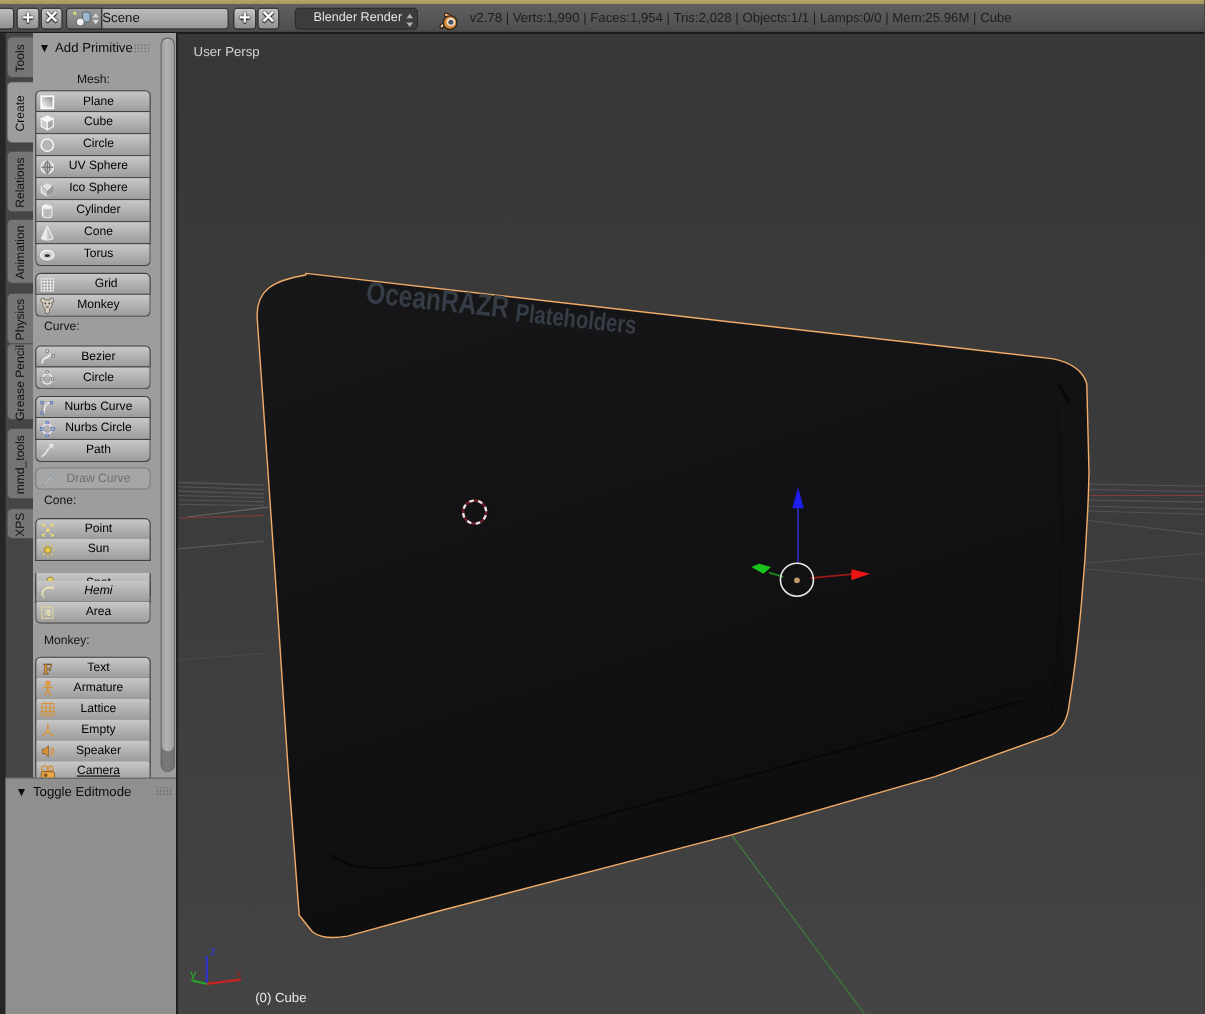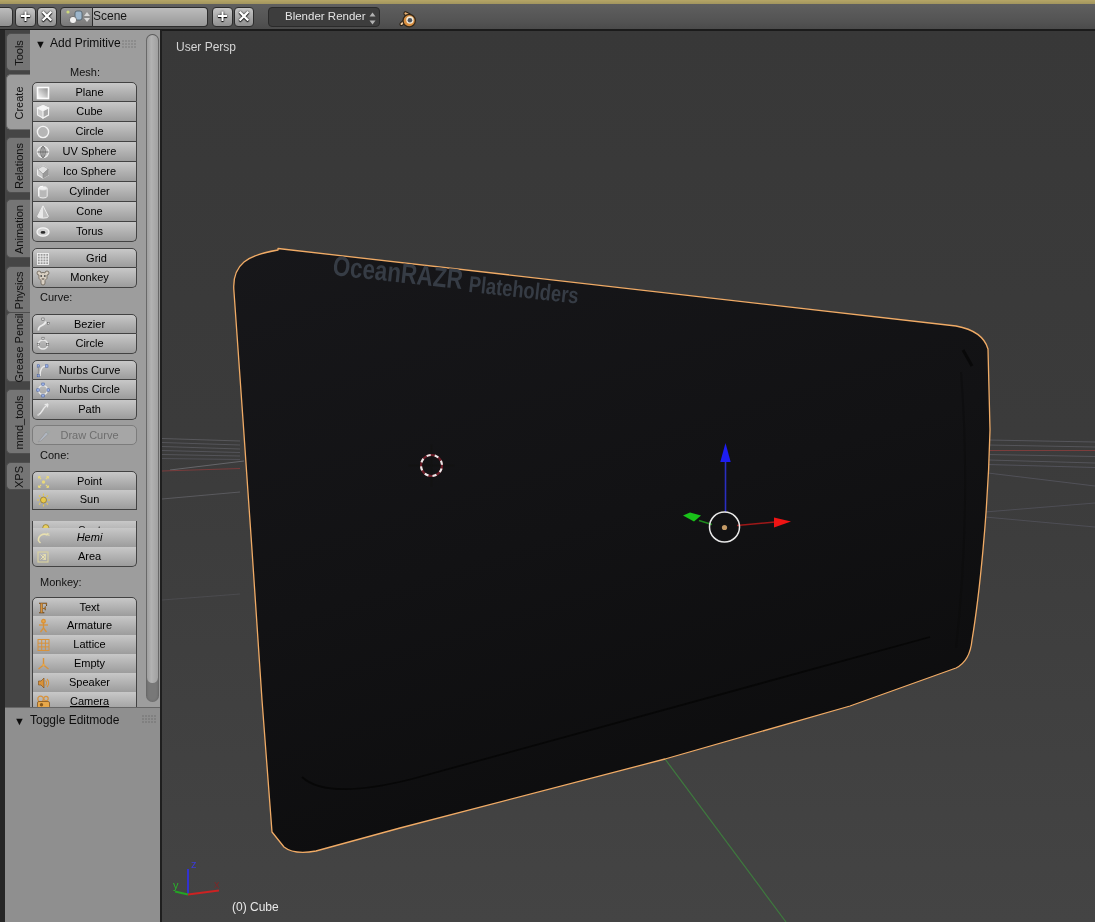--- a/index.html
+++ b/index.html
@@ -74,20 +74,21 @@
 
   <svg class="abs" style="left:396px;top:4px;" width="24" height="22" viewBox="0 0 24 22">
     <path d="M5.5,16 L9.5,12.5" stroke="#2c2217" stroke-width="4.2" stroke-linecap="round"></path>
     <path d="M5.5,16 L9.5,12.5" stroke="#edc9a0" stroke-width="2" stroke-linecap="round"></path>
     <path d="M9.5,5.5 L13.5,7.5" stroke="#2c2217" stroke-width="4.2" stroke-linecap="round"></path>
     <path d="M9.5,5.5 L13.5,7.5" stroke="#e9b173" stroke-width="2.2" stroke-linecap="round"></path>
     <circle cx="13.2" cy="12.6" r="6.2" fill="#d98e3f" stroke="#33281a" stroke-width="1.3"></circle>
     <circle cx="13.9" cy="12" r="3.7" fill="#f2ead8"></circle>
     <circle cx="13.9" cy="12.2" r="2.3" fill="#49525f"></circle>
   </svg>
+  <div class="abs" style="left:427px;top:5px;font-size:12px;color:#1d1d1d;">v2.78 | Verts:1,990 | Faces:1,954 | Tris:2,028 | Objects:1/1 | Lamps:0/0 | Mem:25.96M | Cube</div>
 </div>
 <div class="abs" id="hdrline"></div>
 
 <div class="abs" id="tabcol"></div>
 <div class="abs" id="panel"></div>
 <div class="abs" id="toggles">
   <div class="abs" style="left:9px;top:7px;font-size:11px;color:#0d0d0d;">▼</div>
   <div class="abs" style="left:25px;top:5px;font-size:12px;color:#0d0d0d;">Toggle Editmode</div>
   <svg class="abs" style="left:137px;top:7px;" width="16" height="11" viewBox="0 0 16 11">
     <g fill="#6f6f6f">

